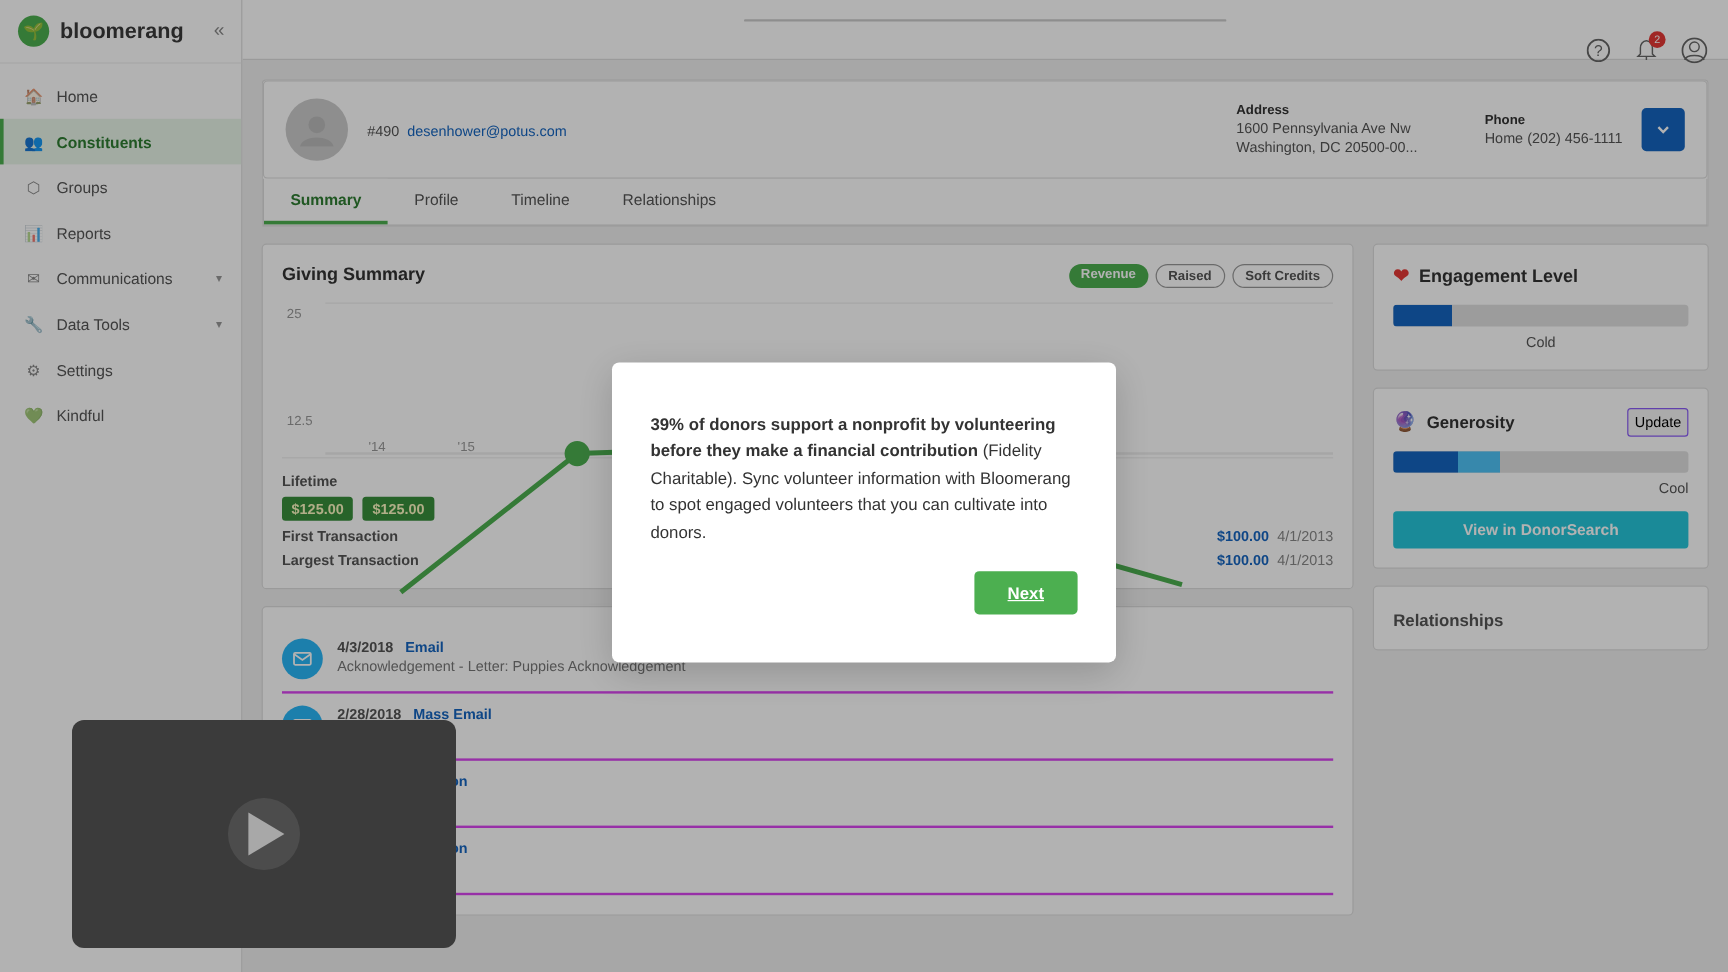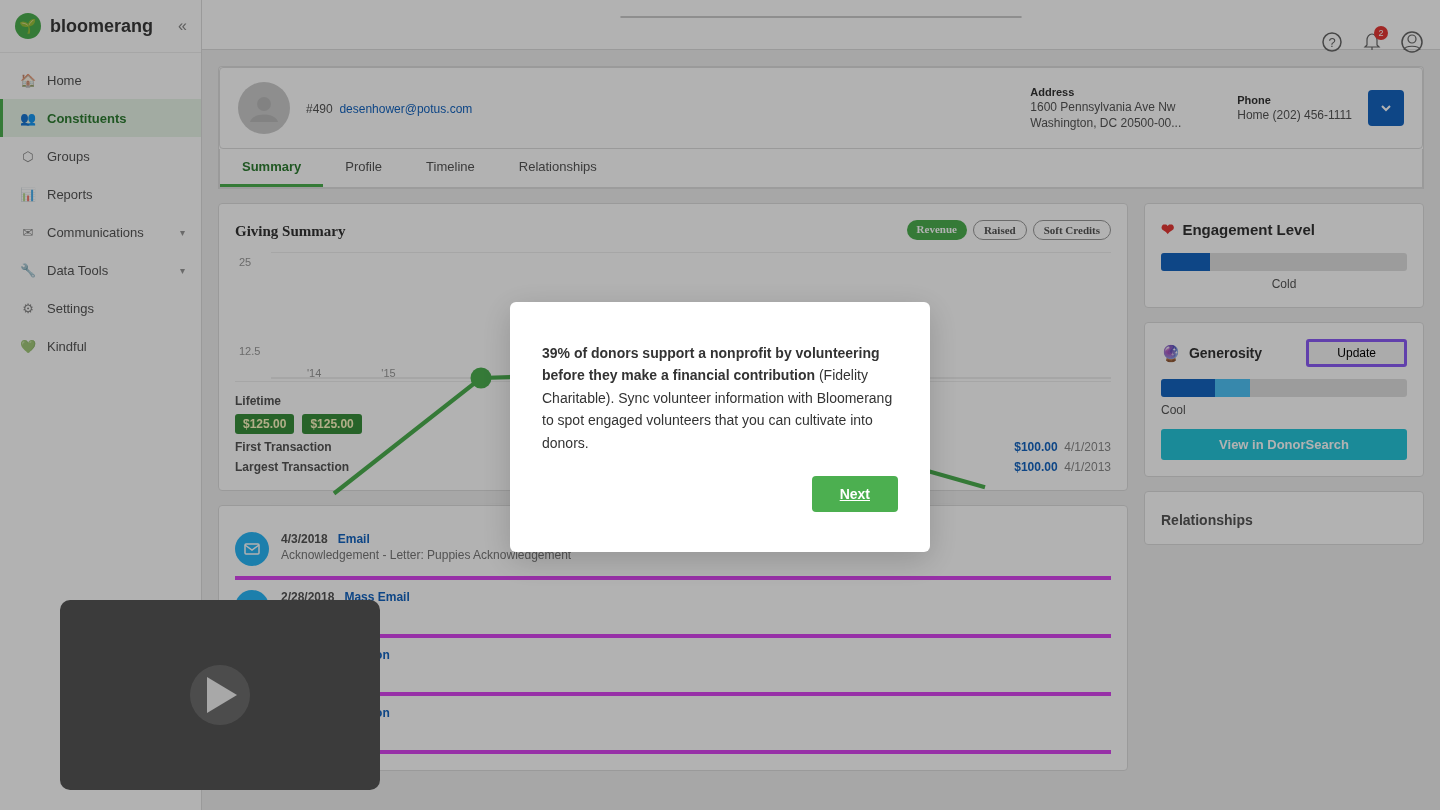--- a/index.html
+++ b/index.html
@@ -55,21 +55,21 @@
     .tab { padding: 10px 22px; cursor: pointer; font-size: 13px; color: #555; border-bottom: 3px solid transparent; }
     .tab.active { color: #2e7d32; border-bottom: 3px solid #4caf50; font-weight: 600; background: #fff; }
 
     
     .two-col { display: flex; gap: 16px; margin-top: 0; }
     .left-col { flex: 1; }
     .right-col { width: 280px; flex-shrink: 0; }
 
     
     .card { background: #fff; border: 1px solid #ddd; border-radius: 4px; padding: 16px; margin-bottom: 14px; }
-    .card-header { display: flex; align-items: flex-end; justify-content: space-between; margin-bottom: 12px; font-family: Liberation Serif, serif; }
+    .card-header { display: flex; align-items: flex-start; justify-content: space-between; margin-bottom: 12px; }
     .card-title { font-size: 15px; font-weight: 600; color: #333; }
     .badge-group { display: flex; gap: 6px; }
     .badge { padding: 3px 10px; border-radius: 12px; font-size: 11px; font-weight: 600; cursor: pointer; }
     .badge-green { background: #4caf50; color: #fff; }
     .badge-outline { background: transparent; border: 1px solid #999; color: #555; }
 
     
     .chart-area { position: relative; height: 130px; border-bottom: 1px solid #eee; }
     .chart-y-labels { position: absolute; left: 0; top: 0; bottom: 20px; display: flex; flex-direction: column; justify-content: space-between; font-size: 11px; color: #999; padding: 4px 4px; }
     .chart-svg { position: absolute; left: 36px; right: 0; top: 0; bottom: 0; }
@@ -80,46 +80,46 @@
     .lifetime-amounts { display: flex; gap: 8px; flex-wrap: wrap; }
     .amount-badge { background: #388e3c; color: #fef9c3; padding: 3px 8px; border-radius: 3px; font-size: 12px; font-weight: 600; }
 
     .transaction-row { display: flex; justify-content: space-between; margin-top: 6px; font-size: 12px; }
     .transaction-label { color: #555; font-weight: 600; }
     .transaction-amount { color: #1565c0; font-weight: 600; }
     .transaction-date { color: #888; }
 
     
     .activity-list { list-style: none; }
-    .activity-item { display: flex; align-items: flex-start; gap: 12px; padding: 10px 0; border-bottom: 4px solid #d946ef; }
+    .activity-item { display: flex; align-items: flex-start; gap: 12px; padding: 10px 0; border-bottom: 2px solid #d946ef; }
     .activity-icon { width: 34px; height: 34px; border-radius: 50%; display: flex; align-items: center; justify-content: center; flex-shrink: 0; }
     .activity-icon.mail { background: #29b6f6; }
     .activity-icon.donation { background: #66bb6a; }
     .activity-details { flex: 1; }
     .activity-meta { display: flex; gap: 10px; align-items: center; }
     .activity-date { font-size: 12px; color: #555; font-weight: 600; }
     .activity-type { font-size: 12px; color: #1565c0; font-weight: 600; }
     .activity-desc { font-size: 12px; color: #777; margin-top: 2px; }
 
     
     .engagement-title { display: flex; align-items: center; gap: 8px; font-size: 15px; font-weight: 600; margin-bottom: 14px; }
     .heart-icon { color: #e53935; font-size: 16px; }
     .engagement-bar { display: flex; height: 18px; border-radius: 3px; overflow: hidden; margin-bottom: 6px; background: #e0e0e0; }
     .engagement-fill { background: #1565c0; width: 20%; }
     .engagement-label { text-align: center; font-size: 12px; color: #555; }
 
     
     .generosity-header { display: flex; align-items: center; justify-content: space-between; margin-bottom: 12px; }
     .generosity-title { display: flex; align-items: center; gap: 8px; font-size: 14px; font-weight: 600; }
     .generosity-icon { color: #e57373; font-size: 16px; }
-    .update-btn { padding: 4px 28px; border: 3px solid #8b5cf6; border-radius: 3px; background: #f5f5f5; cursor: pointer; font-size: 12px; }
+    .update-btn { padding: 4px 5px; border: 1px solid #8b5cf6; border-radius: 3px; background: #f5f5f5; cursor: pointer; font-size: 12px; }
     .generosity-bar { display: flex; height: 18px; border-radius: 3px; overflow: hidden; margin-bottom: 6px; background: #e0e0e0; }
     .generosity-fill-blue { background: #29b6f6; width: 22%; }
     .generosity-fill-steel { background: #4fc3f7; width: 16%; }
-    .generosity-label { text-align: left; font-size: 12px; color: #555; }
+    .generosity-label { text-align: right; font-size: 12px; color: #555; }
     .view-donor-btn { width: 100%; background: #26c6da; color: #fff; border: none; border-radius: 3px; padding: 8px; font-size: 13px; font-weight: 600; cursor: pointer; margin-top: 12px; }
 
     
     .relationships-title { font-size: 14px; font-weight: 600; margin-top: 4px; color: #555; }
 
     
     .overlay { position: fixed; top: 0; left: 0; width: 100%; height: 100%; background: rgba(0,0,0,0.3); z-index: 100; display: flex; align-items: center; justify-content: center; }
     .modal { background: #fff; border-radius: 6px; padding: 40px 32px; max-width: 420px; width: 90%; box-shadow: 0 8px 32px rgba(0,0,0,0.18); position: relative; margin-top: 44px; }
     .modal-text { font-size: 14px; line-height: 1.6; color: #333; margin-bottom: 22px; }
     .modal-text strong { font-weight: 700; }

